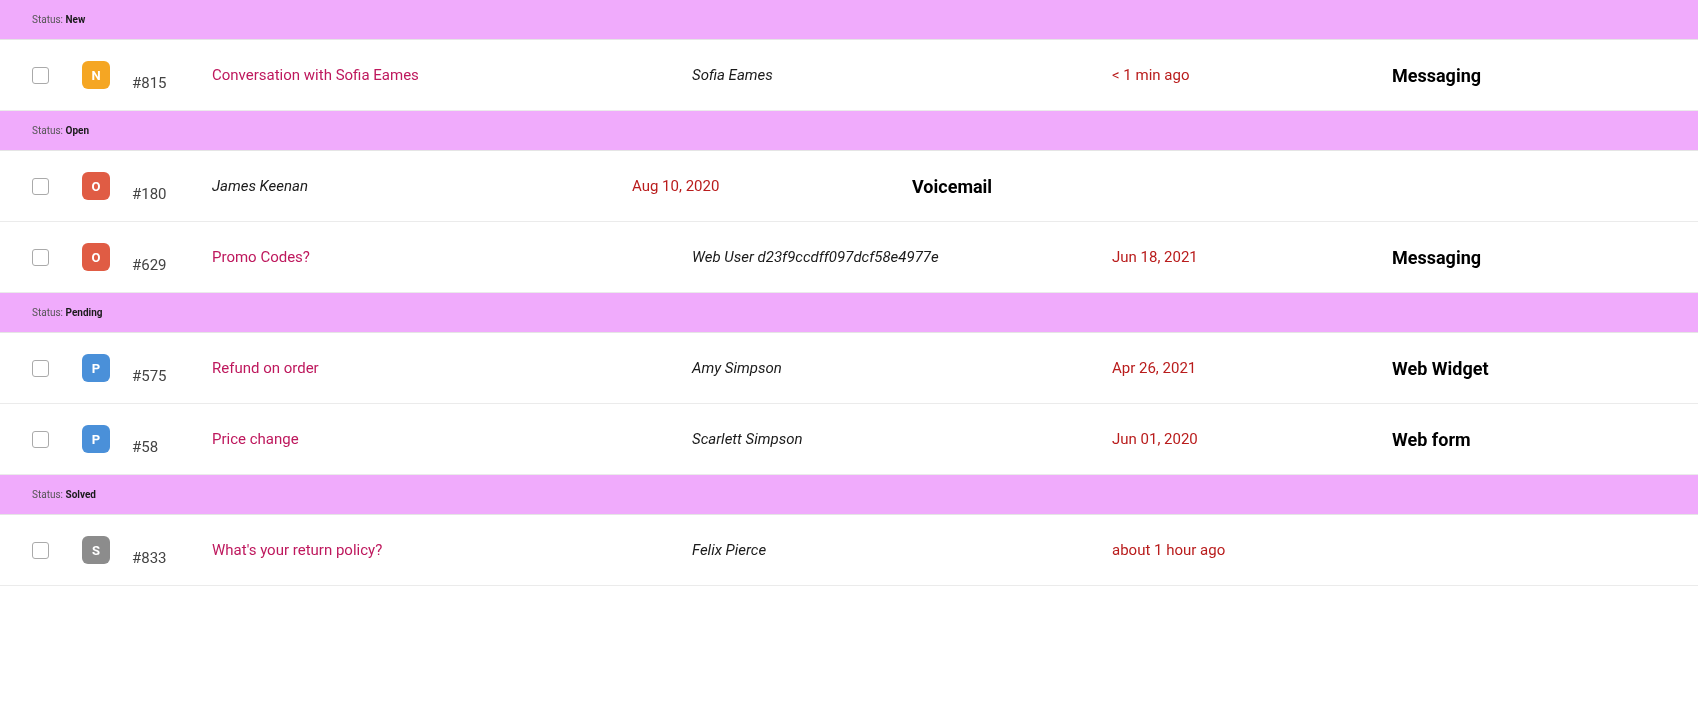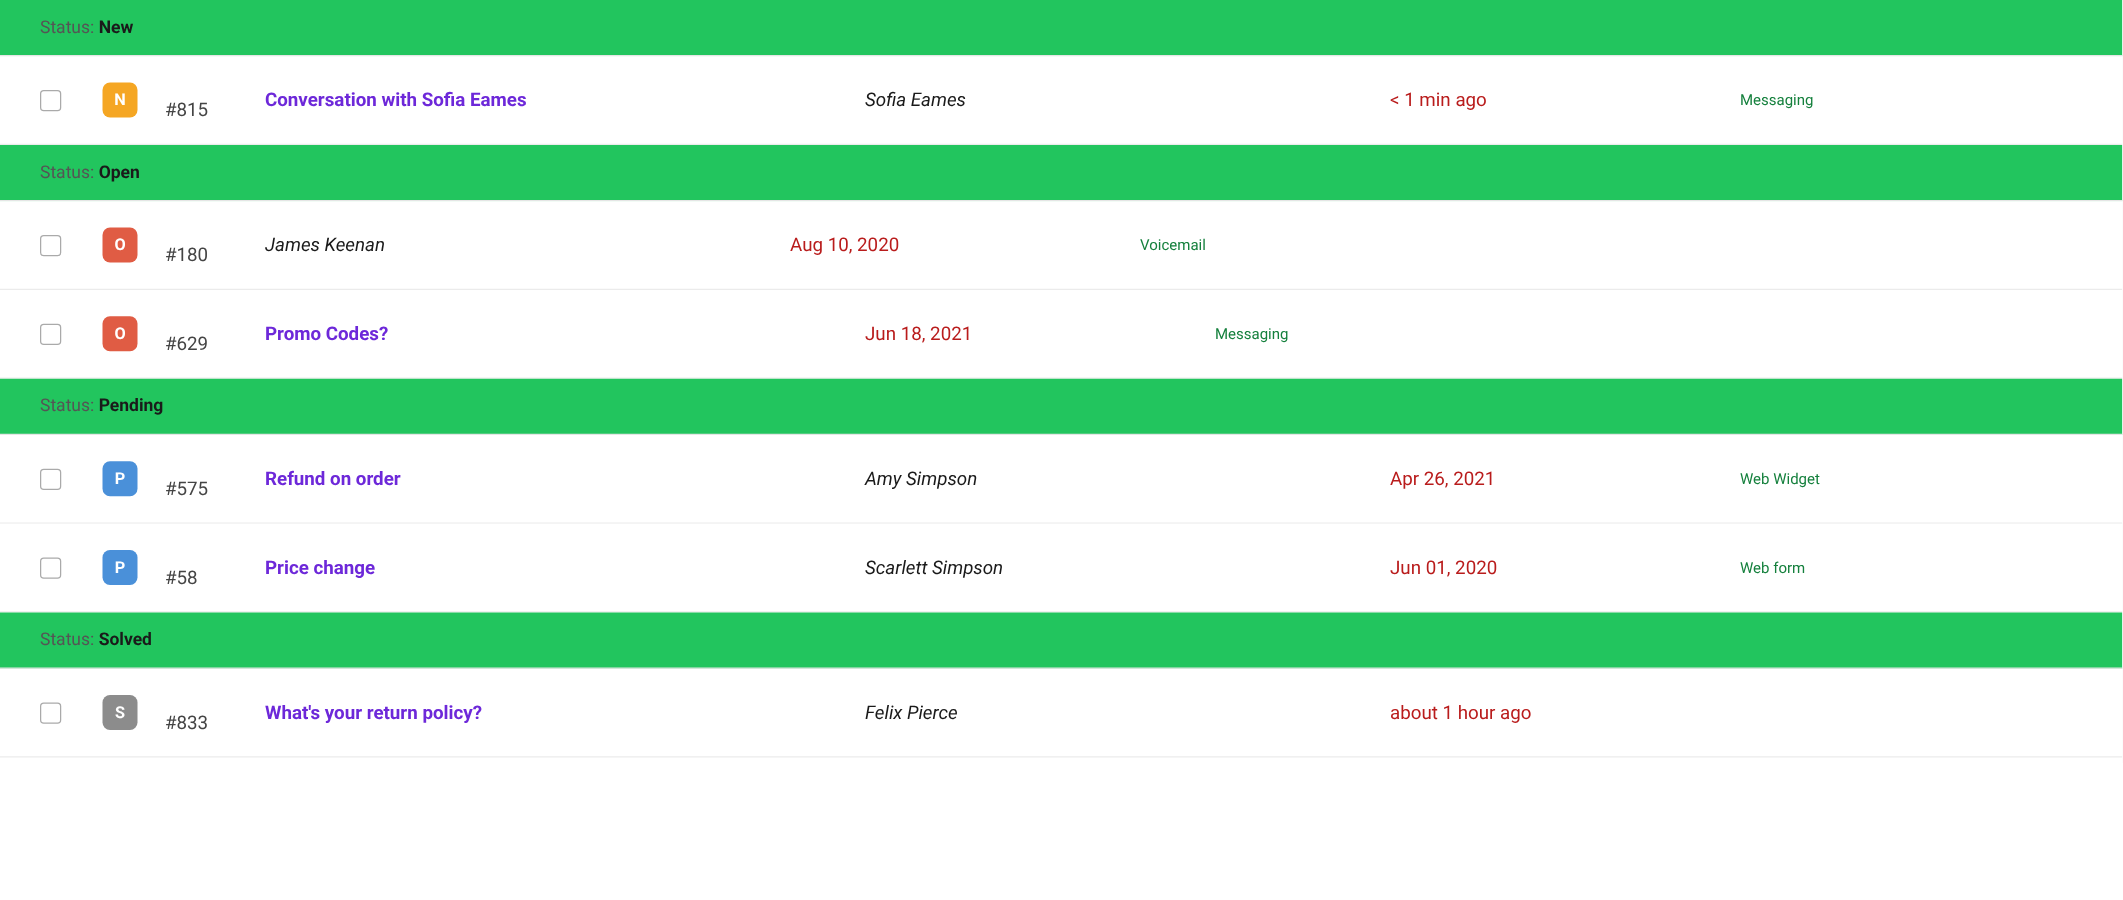--- a/index.html
+++ b/index.html
@@ -17,22 +17,22 @@
 
     .table-container {
       width: 1698px;
       min-height: 720px;
       background: #ffffff;
       overflow: hidden;
     }
 
     .status-header {
       padding: 14px 32px;
-      background: #22c55e;
-      font-size: 14px;
+      background: #f0abfc;
+      font-size: 10px;
       color: #555;
       border-bottom: 1px solid #e5e5e5;
     }
 
     .status-header strong {
       color: #1a1a1a;
       font-weight: 700;
     }
 
     .conversation-row {
@@ -62,44 +62,44 @@
       width: 80px;
       color: #444;
       font-size: 15px;
       flex-shrink: 0;
       margin-top: 16px;
     }
 
     .col-title {
       width: 480px;
       font-size: 15px;
-      color: #6d28d9;
-      flex-shrink: 0;
-      font-weight: bold;
+      color: #be185d;
+      flex-shrink: 0;
     }
 
     .col-contact {
       width: 420px;
       font-size: 15px;
       color: #1a1a1a;
       flex-shrink: 0;
       font-style: italic;
     }
 
     .col-time {
       width: 280px;
       font-size: 15px;
       color: #b91c1c;
       flex-shrink: 0;
     }
 
     .col-channel {
       flex: 1;
-      font-size: 12px;
-      color: #15803d;
+      font-size: 18px;
+      color: #000000;
+      font-weight: bold;
     }
 
     .status-badge {
       width: 28px;
       height: 28px;
       border-radius: 6px;
       display: flex;
       align-items: center;
       justify-content: center;
       color: white;
@@ -174,20 +174,21 @@
     </div>
     <div class="conversation-row">
       <div class="col-checkbox">
         <input type="checkbox" class="checkbox-input" style="">
       </div>
       <div class="col-badge">
         <div class="status-badge badge-open">O</div>
       </div>
       <div class="col-id">#629</div>
       <div class="col-title">Promo Codes?</div>
+      <div class="col-contact">Web User d23f9ccdff097dcf58e4977e</div>
       <div class="col-time">Jun 18, 2021</div>
       <div class="col-channel">Messaging</div>
     </div>
     <div class="status-header"><span>Status: </span><strong>Pending</strong></div>
     <div class="conversation-row">
       <div class="col-checkbox">
         <input type="checkbox" class="checkbox-input" style="">
       </div>
       <div class="col-badge">
         <div class="status-badge badge-pending">P</div>

